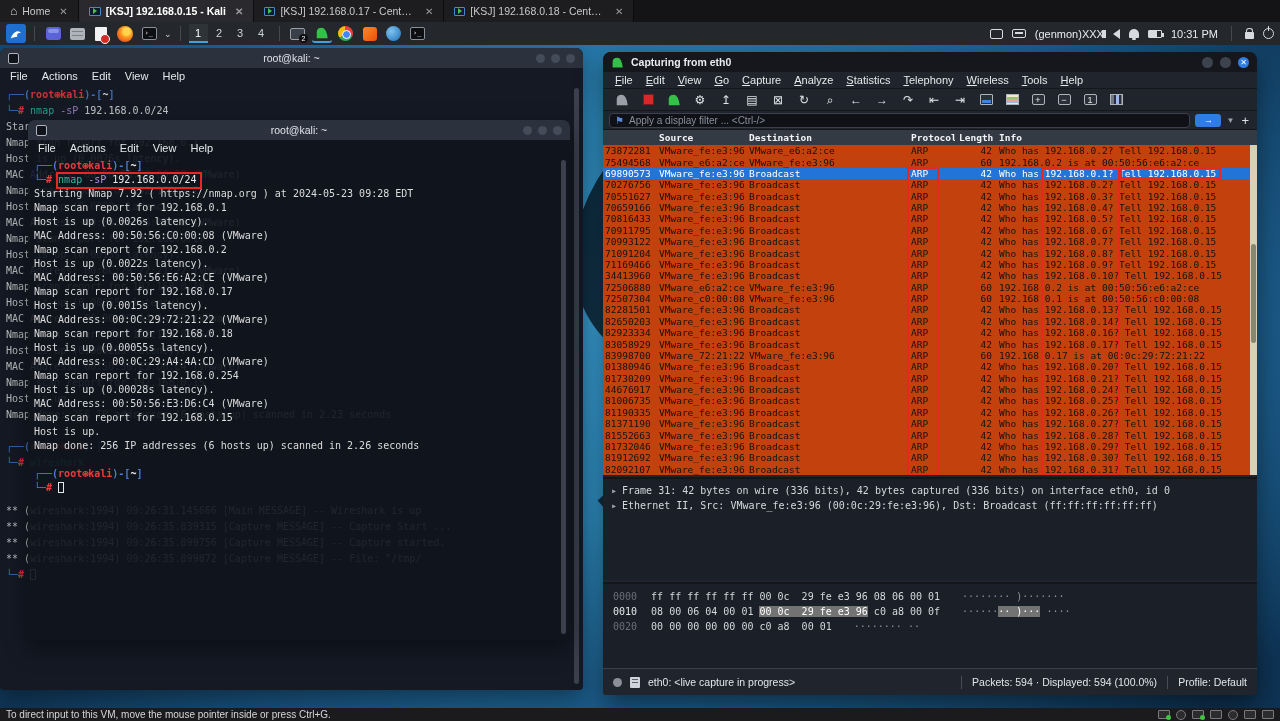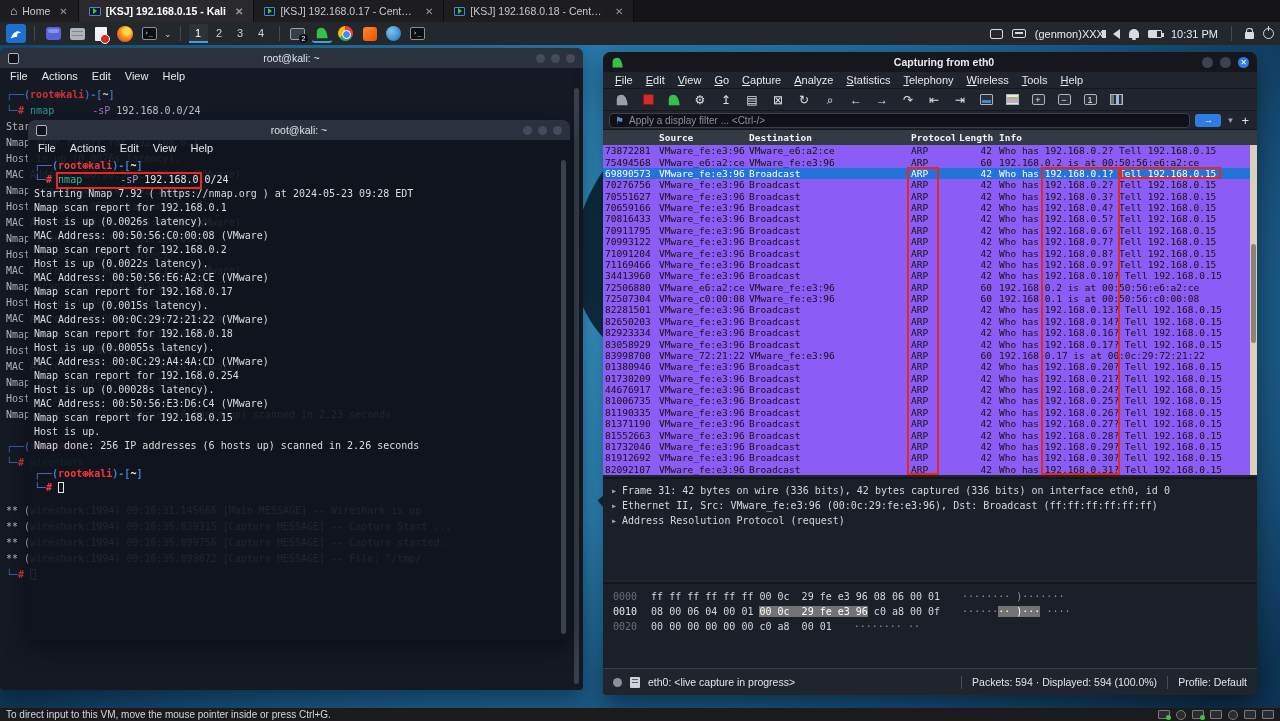--- a/index.html
+++ b/index.html
@@ -80,32 +80,32 @@
   .twin .tmenu { height:16px; display:flex; gap:14px; align-items:center; padding:0 10px;
     color:#e4e7ea; font-size:11px; font-family:"Liberation Sans",sans-serif; }
   .twin .tbody { position:relative; font-size:10px; line-height:14px; color:#dcdcdc; padding:3px 0 0 6px; white-space:pre; }
   .twin.backwin { background:#141924; z-index:1; }
   .twin.backwin .tbody { line-height:16px; opacity:.82; }
   .twin.frontwin { background:rgba(15,20,29,0.90); z-index:2; }
   .blu { color:#4a7dd6; font-weight:bold; }
   .red { color:#ef3b3b; font-weight:bold; }
   .wht { color:#f0f0f0; font-weight:bold; }
   .tok-g { color:#35b8a5; }
-  .tok-p { color:#b294dc;padding-left:32px; }
+  .tok-p { color:#b294dc; }
   .tok-w { color:#e8e8e8; }
   .tout { color:#dcdcdc; }
   .cursorbox { display:inline-block; width:6px; height:11px; border:1px solid #e8e8e8; vertical-align:-2px; }
   .tscroll { position:absolute; top:40px; bottom:6px; width:5px; background:#3a414c; border-radius:3px; }
   .redbox { position:absolute; border:2px solid #e8281e; z-index:5; pointer-events:none; }
 
   
   .ws-win { position:absolute; left:603px; top:7px; width:654px; height:643px; background:#20242c;
     border-radius:8px 8px 4px 4px; box-shadow:0 10px 26px rgba(0,0,0,.5); z-index:3; overflow:hidden; }
   .ws-title { height:20px; background:#15171d; display:flex; align-items:center; padding:0 8px; position:relative; }
-  .ws-title .wtitle { position:absolute; left:0; right:0; text-align:center; color:#e8ebef; font-size:10.5px; font-weight:bold;margin-left:28px; }
+  .ws-title .wtitle { position:absolute; left:0; right:0; text-align:left; color:#e8ebef; font-size:10.5px; font-weight:bold;margin-left:28px; }
   .ws-title .wbtns { margin-left:auto; display:flex; gap:7px; z-index:1; }
   .ws-title .wdot { width:11px; height:11px; border-radius:50%; background:#3c424e; color:#fff; font-size:8px; line-height:11px; text-align:center; }
   .ws-title .wdot.close { background:#2f7de1; }
   .ws-menu { height:17px; display:flex; gap:13px; align-items:center; padding:0 12px; color:#e6e9ec; font-size:11px; border-bottom:1px solid #15171d; }
   .ws-menu span u { text-decoration:underline; }
   .ws-tools { height:22px; display:flex; align-items:center; gap:4px; padding:0 8px; background:#20242c; border-bottom:1px solid #15171d; }
   .wt { width:22px; height:18px; display:inline-flex; align-items:center; justify-content:center;
     color:#dfe3e8; font-size:12px; border-radius:3px; }
   .wt svg { display:block; }
   .wt .sq { width:11px; height:11px; background:#d42a2a; border:1px solid #7e1a1a; }
@@ -116,21 +116,21 @@
   .wt .colsic { width:13px; height:11px; border:1px solid #aeb4bc; background:linear-gradient(90deg,#6f7680 0 3px,#2a2f38 3px 5px,#9cb8e8 5px 8px,#2a2f38 8px 10px,#6f7680 10px 13px); }
   .ws-filter { height:19px; display:flex; align-items:center; padding:0 6px; gap:5px; border-bottom:1px solid #15171d; }
   .fwrap { flex:1; height:15px; background:#0f1116; border:1px solid #3c414d; border-radius:4px; display:flex; align-items:center; padding:0 5px; gap:5px; }
   .fbookmark { color:#5a87d8; font-size:10px; }
   .fwrap input { flex:1; background:transparent; border:none; outline:none; color:#c8ccd2; font-size:10px; font-family:"Liberation Sans",sans-serif; }
   .fwrap input::placeholder { color:#8a8f99; }
   .fapply { width:26px; height:13px; background:#2f7de1; border-radius:3px; color:#fff; font-size:9px; line-height:13px; text-align:center; }
   .fcaret { color:#9aa0a8; font-size:8px; }
   .fplus { color:#dfe3e8; font-size:13px; margin:0 2px; }
 
-  .plist { position:absolute; left:0; top:78px; width:654px; height:345px; background:#8b5cf6; }
+  .plist { position:absolute; left:0; top:78px; width:654px; height:345px; background:#c2410c; }
   .phead { display:flex; height:15px; background:#343a44; color:#f2f4f6; font-size:9.5px; font-weight:bold;
     font-family:"DejaVu Sans Mono",monospace; align-items:center; }
   .prow { display:flex; height:11.38px; align-items:center; color:#17130b; font-size:9.5px;
     font-family:"DejaVu Sans Mono",monospace; white-space:nowrap; }
   .prow.sel { background:#2374d9; color:#fff; }
   .pc { overflow:hidden; white-space:nowrap; flex:0 0 auto; padding-left:4px; }
   .c-t { width:52px; padding-left:2px; }
   .c-s { width:90px; }
   .c-d { width:162px; }
   .c-p { width:48px; }
@@ -643,21 +643,20 @@
             <span class="thumb"></span>
           </div>
         <div class="redbox" style="left:304px; top:37px; width:32px; height:308px;"></div>
         <div class="redbox" style="left:438px; top:37px; width:79px; height:308px;"></div>
         <div class="redbox" style="left:517px; top:37px; width:101px; height:12px;"></div>
       </div>
 
       <div class="ws-details" id="wsdetails">
           <div><span class="arrow">▸</span>Frame 31: 42 bytes on wire (336 bits), 42 bytes captured (336 bits) on interface eth0, id 0</div>
           <div><span class="arrow">▸</span>Ethernet II, Src: VMware_fe:e3:96 (00:0c:29:fe:e3:96), Dst: Broadcast (ff:ff:ff:ff:ff:ff)</div>
-          <div><span class="arrow">▸</span>Address Resolution Protocol (request)</div>
         </div>
       <div class="ws-hex" id="wshex"><div><span class="hexoff">0000</span><span class="hexb"><span>ff ff ff ff ff ff 00 0c  29 fe e3 96 08 06 00 01</span></span><span class="hexa"><span>········ )·······</span></span></div><div><span class="hexoff on">0010</span><span class="hexb"><span>08 00 06 04 00 01 </span><span class="hl">00 0c  29 fe e3 96</span><span> c0 a8 00 0f</span></span><span class="hexa"><span>······</span><span class="hl">·· )···</span><span> ····</span></span></div><div><span class="hexoff">0020</span><span class="hexb"><span>00 00 00 00 00 00 c0 a8  00 01</span></span><span class="hexa"><span>········ ··</span></span></div></div>
 
       <div class="ws-status">
         <span class="stat-dot"></span>
         <span class="stat-note"></span>
         <span>eth0: &lt;live capture in progress&gt;</span>
         <span class="stat-right">
           <span class="stat-sep"></span>
           <span>Packets: 594 · Displayed: 594 (100.0%)</span>

